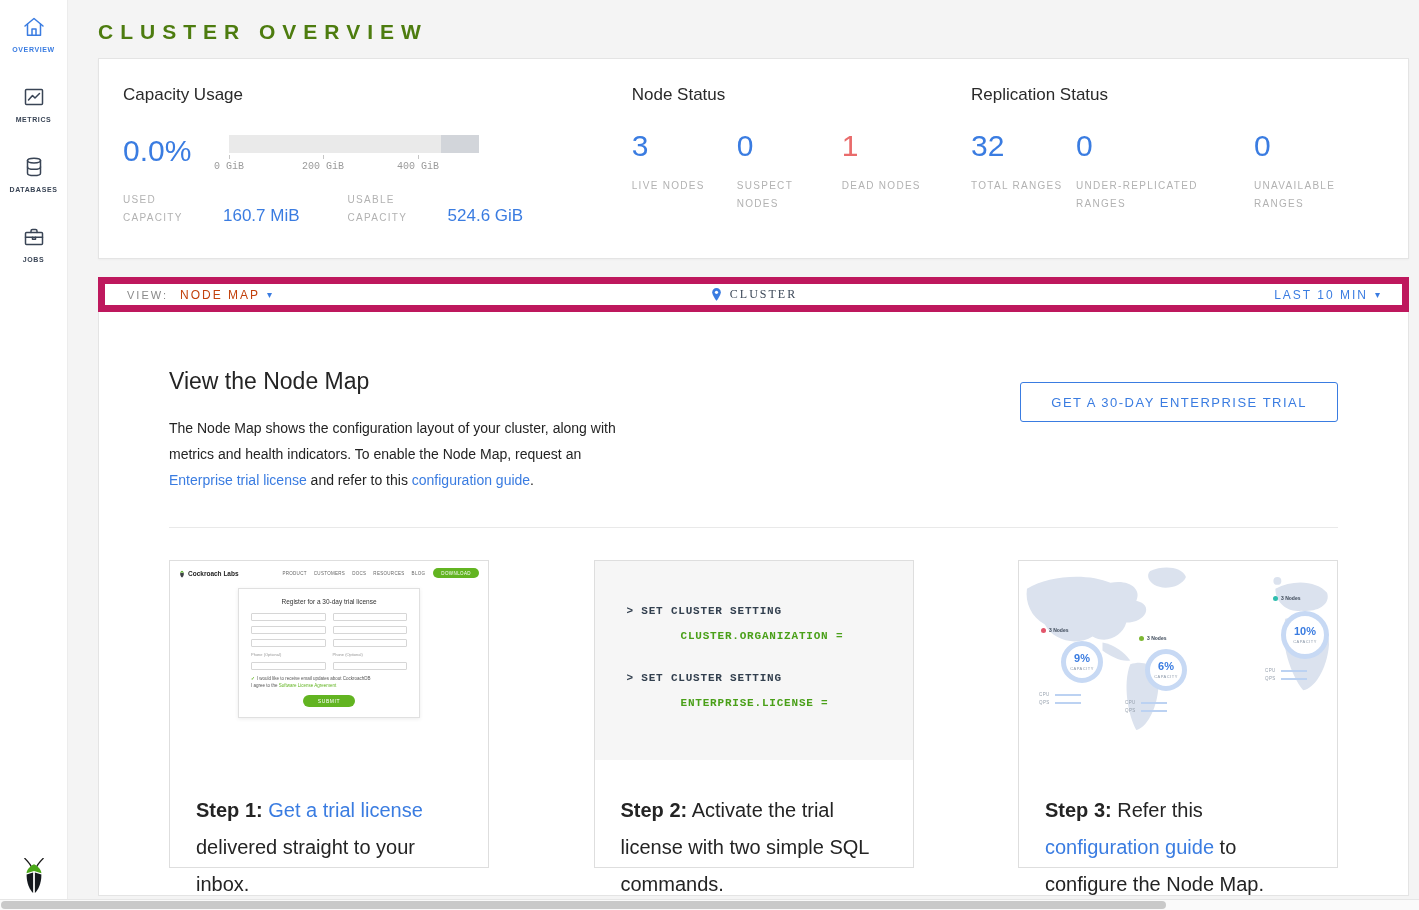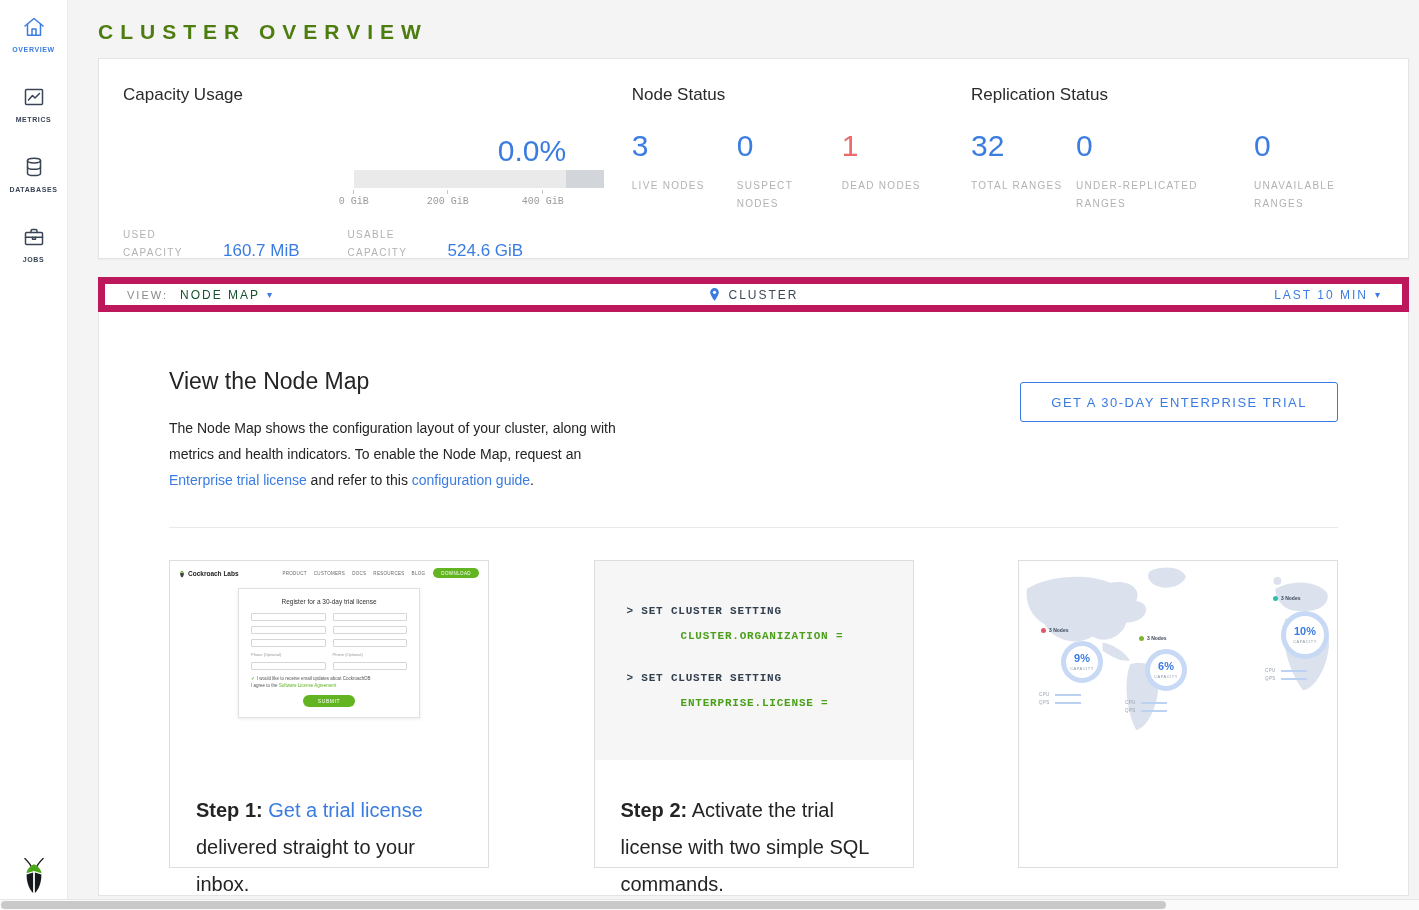--- a/index.html
+++ b/index.html
@@ -35,21 +35,21 @@
 
   
   .summary-card {
     background:#fff; border:1px solid #e4e4e4; height:201px;
     display:flex; padding:26px 24px 30px;
     box-shadow:0 1px 2px rgba(0,0,0,0.03);
   }
   .section-title { font-size:17px; font-weight:400; color:#2a2a2a; margin:0 0 26px; }
 
   .cap-section { width:500px; margin-right:28px; }
-  .cap-row { display:flex; align-items:flex-end;flex-direction:column; }
+  .cap-row { display:flex; align-items:flex-start; }
   .cap-percent { font-size:30px; color:#3a7ce1; width:106px; line-height:1; margin-top:5px; }
   .bar-wrap { width:250px; margin-top:4px; }
   .bar-track { height:18px; background:#eaeaea; position:relative; }
   .bar-reserved { position:absolute; right:0; top:0; bottom:0; width:38px; background:#d2d5da; }
   .bar-ticks { position:relative; height:24px; margin-top:2px; }
   .tick { position:absolute; transform:translateX(-50%); text-align:center; font-size:10px; color:#9b9b9b;font-family:Liberation Mono, monospace; }
   .tick::before { content:""; display:block; width:1px; height:4px; background:#c6c6c6; margin:0 auto 2px; }
   .cap-stats { display:flex; align-items:flex-end; margin-top:12px; }
   .stat-label { font-size:10px; letter-spacing:1.3px; color:#b2b2b2; line-height:1.75; }
   .cap-stats .stat-label { width:92px; }
@@ -67,25 +67,25 @@
   .repl-section .big-stat.w3 { width:130px; }
   .repl-section .big-stat .stat-label { padding-right:10px; }
 
   
   .viewbar {
     margin-top:18px; height:35px; background:#fff; border:7px solid #be185d;
     display:flex; align-items:center; padding:0 22px; position:relative;
   }
   .view-label { font-size:11px; letter-spacing:2px; color:#8a8a8a; }
   .view-select { display:flex; align-items:center; margin-left:12px; cursor:pointer; }
-  .view-value { font-size:12px; letter-spacing:2px; color:#14532d; }
+  .view-value { font-size:12px; letter-spacing:2px; color:#c2410c; }
   .caret { color:#3a7ce1; font-size:10px; margin-left:7px; }
   .view-center {
     position:absolute; left:0; right:0; display:flex; justify-content:center; align-items:center;
-    gap:7px; font-size:12px; letter-spacing:2px; color:#3c4858; pointer-events:none;
+    gap:7px; font-size:12px; letter-spacing:2px; color:#3c4858; pointer-events:none;font-family:Liberation Serif, serif;
   }
   .view-right { margin-left:auto; display:flex; align-items:center; cursor:pointer; }
   .time-value { font-size:12px; letter-spacing:2px; color:#3a7ce1; }
 
   
   .map-card {
     background:#fff; border:1px solid #e4e4e4; margin-top:-1px; height:585px;
     padding:56px 70px 0 70px;
   }
   .nm-header { display:flex; justify-content:space-between; align-items:flex-start; }
@@ -467,20 +467,23 @@
             <div class="ms-row">
                 <span class="ms-lbl">CPU</span>
                 <span class="ms-bar"></span>
               </div>
             <div class="ms-row">
                 <span class="ms-lbl">QPS</span>
                 <span class="ms-bar"></span>
               </div>
           </div>
         </div>
+        <div class="step-caption">
+          <b>Step 3:</b><span> Refer this </span><a>configuration guide</a><span> to configure the Node Map.</span>
+        </div>
       </div>
 
     </div>
   </section>
 </div>
 
 <div class="hscroll">
   <div class="hscroll-thumb"></div>
 </div>
 

